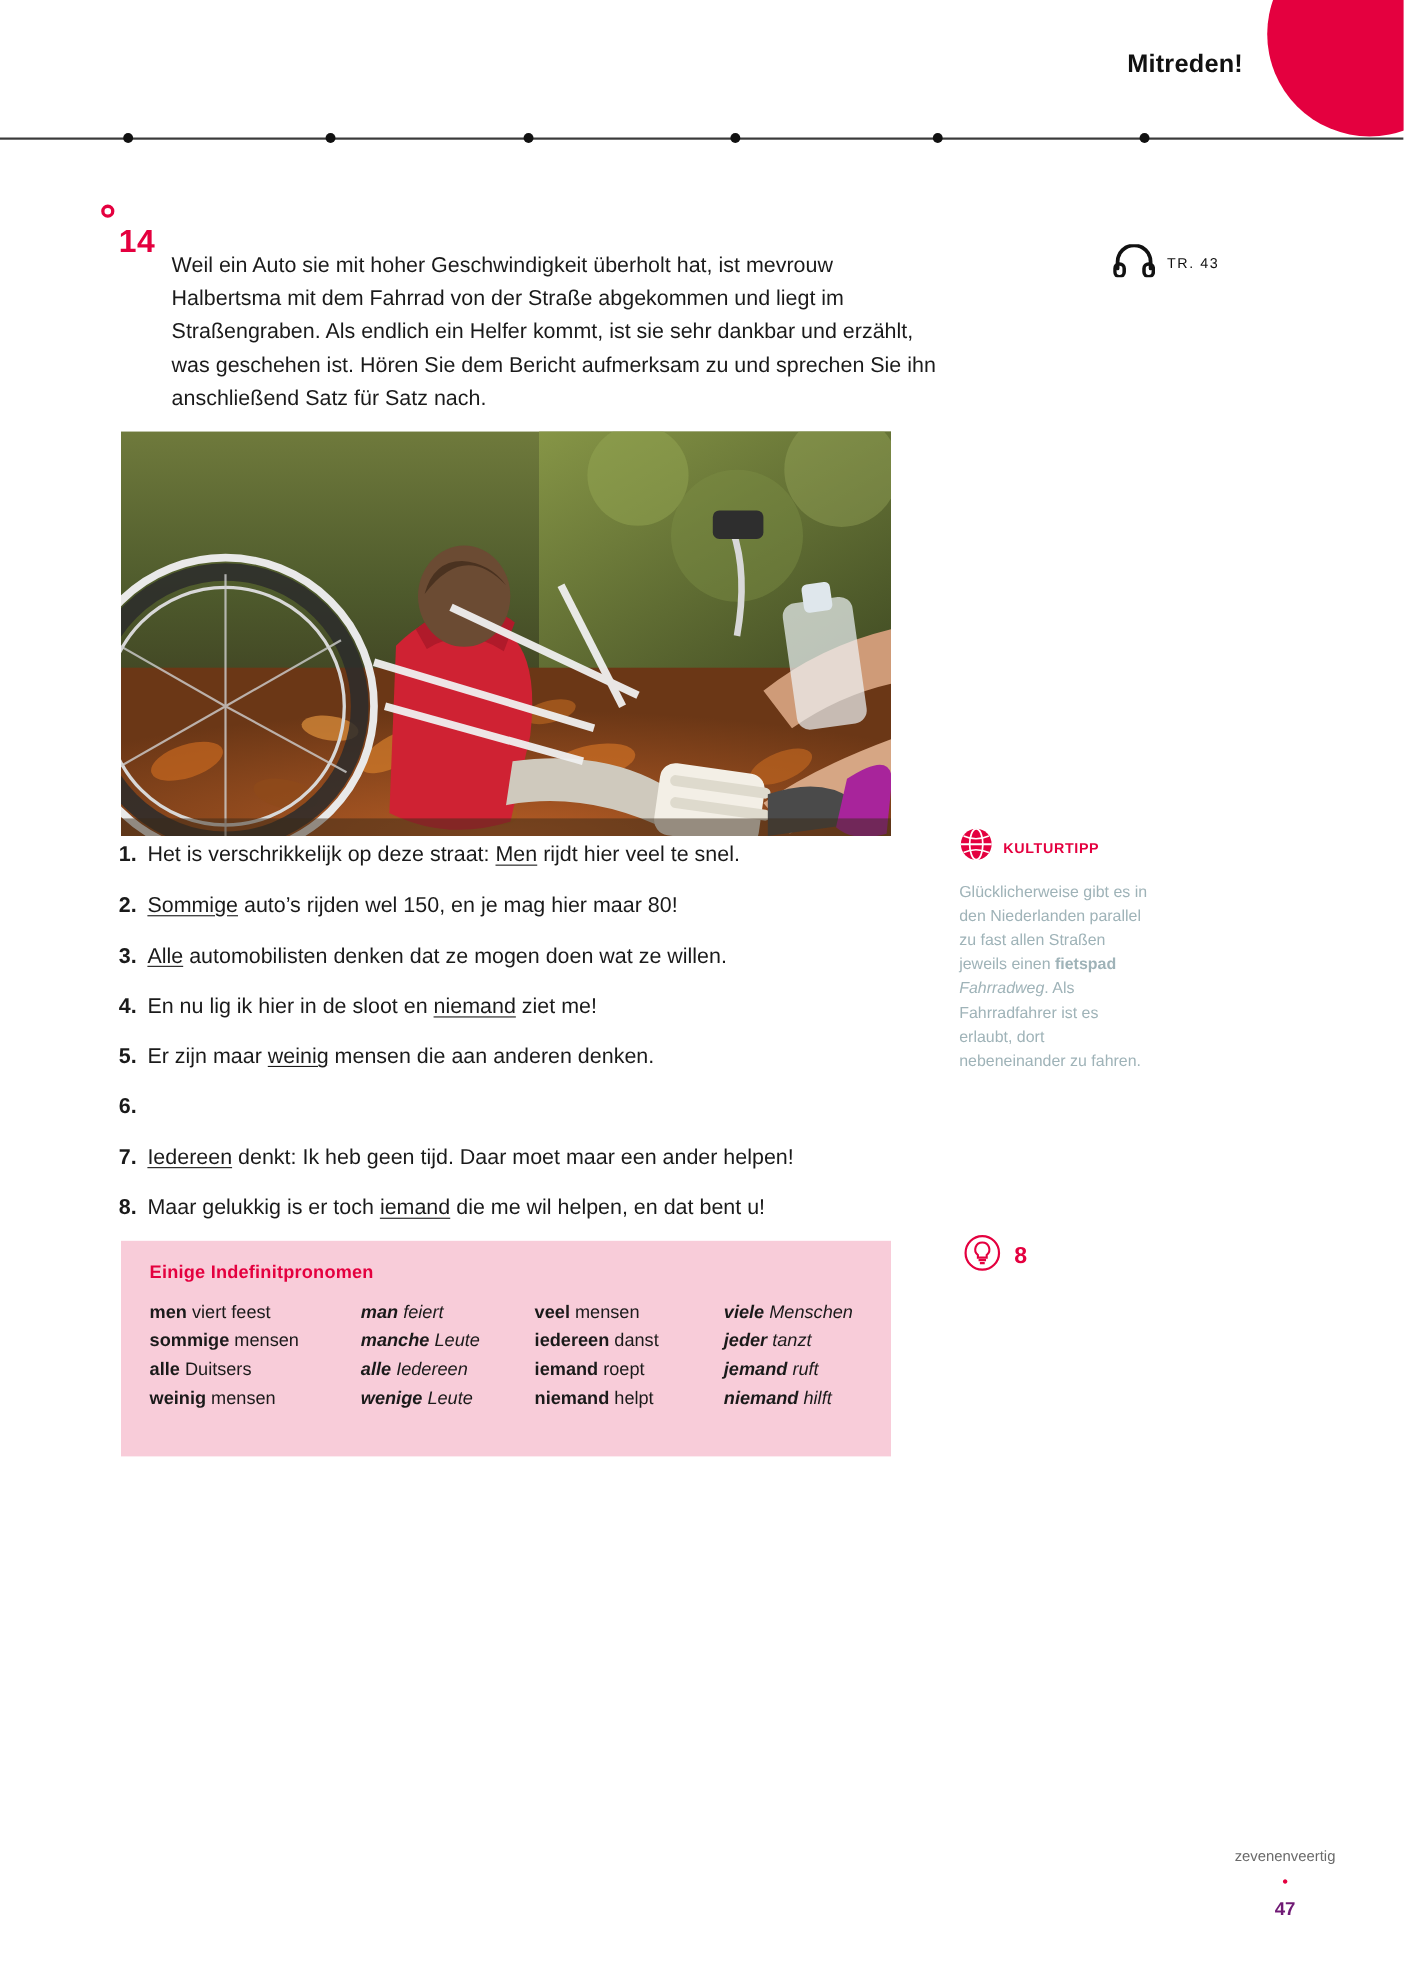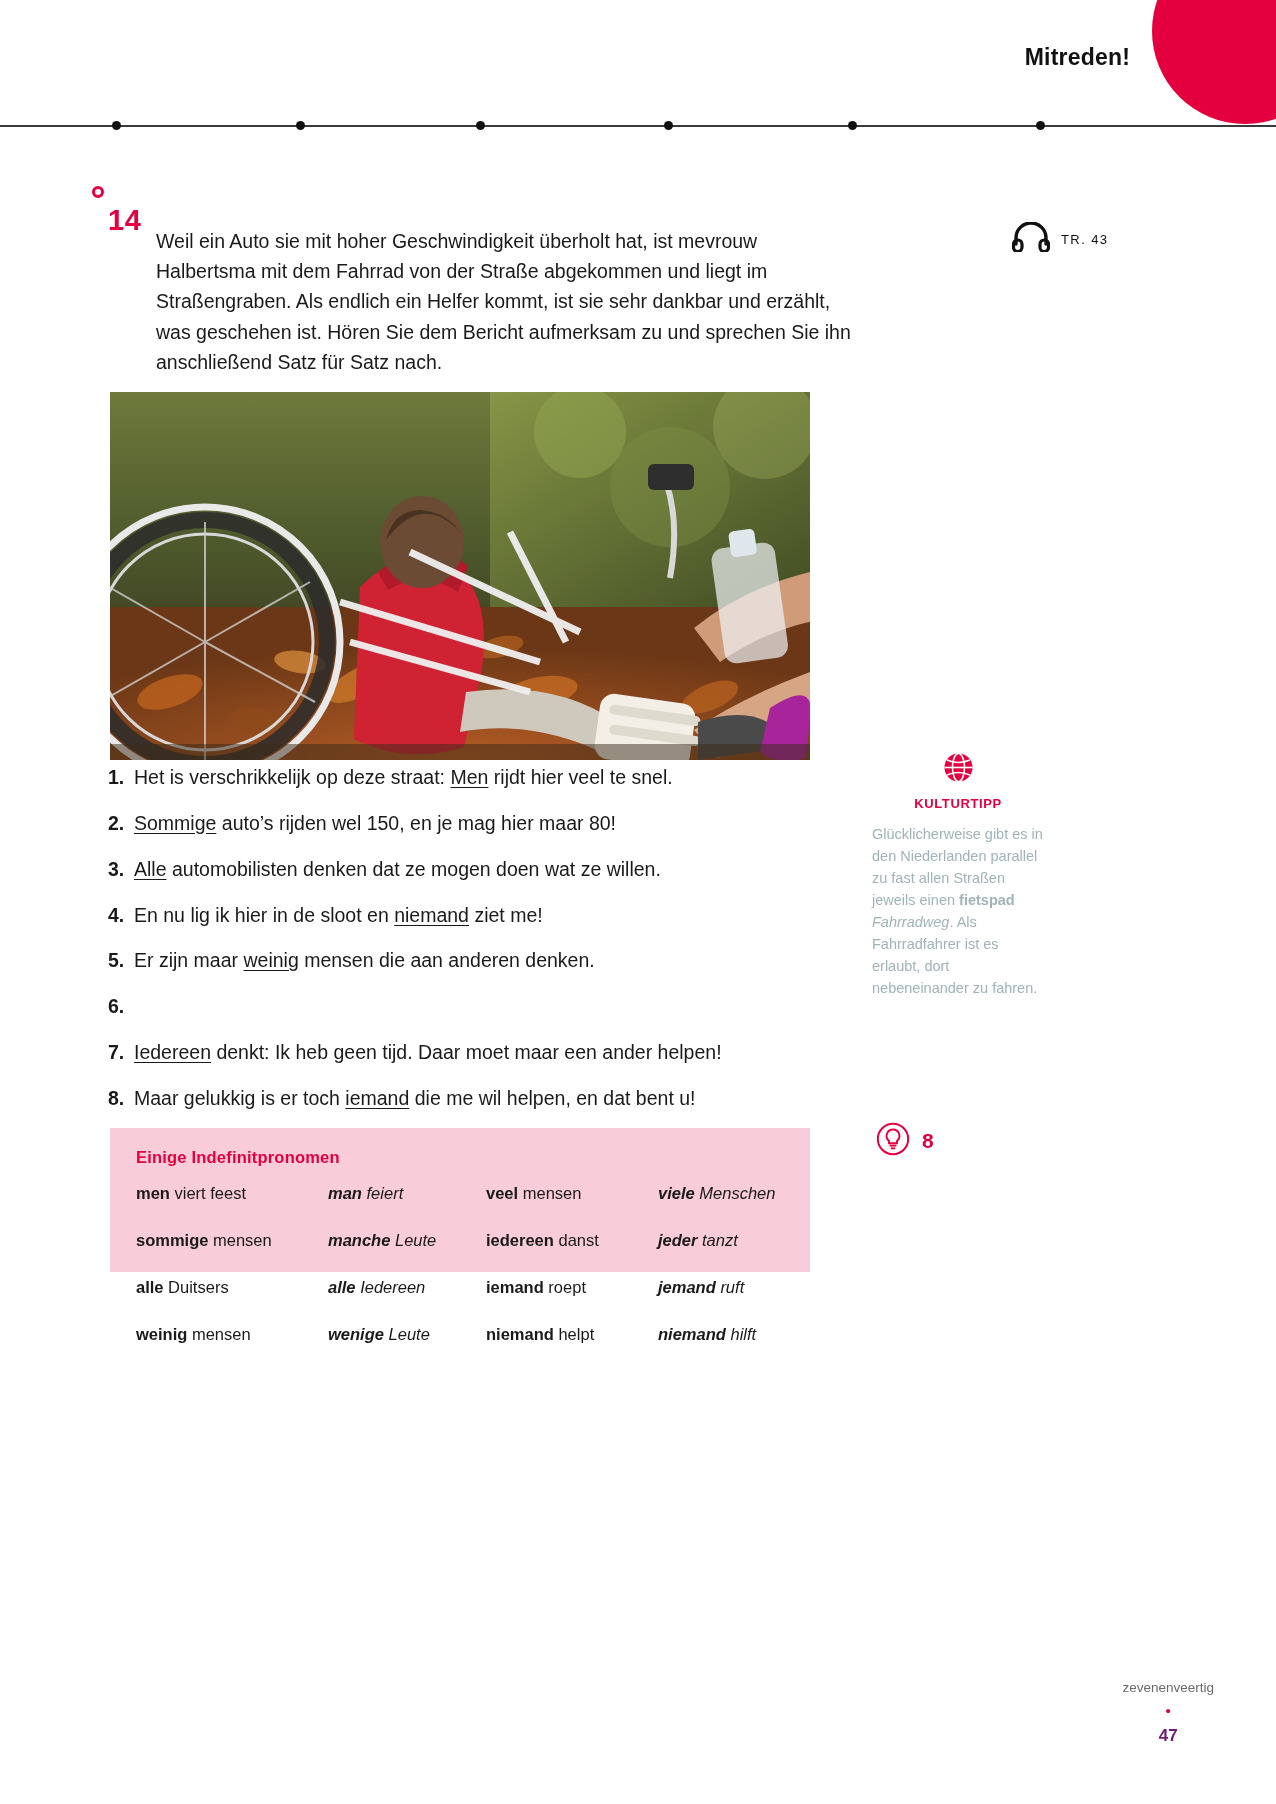--- a/index.html
+++ b/index.html
@@ -66,38 +66,38 @@
   .sentence-row{
     display:flex; align-items:baseline;
     font-size:19.5px; line-height:1.3; margin-bottom:20.5px;
   }
   .s-num{ font-weight:bold; min-width:26px; flex:none; }
   .s-text u{ text-decoration:underline; text-underline-offset:3px; }
 
   
   .grammar-box{
     position:absolute; left:110px; top:1128px;
-    width:700px; height:144px; background:#f8ccd9;
+    width:700px; height:196px; background:#f8ccd9;
   }
   .grammar-title{
     position:absolute; left:26px; top:20px;
     font-size:16.5px; font-weight:bold; color:#e4003f; letter-spacing:.2px;
   }
   .grammar-grid{
     position:absolute; left:26px; top:56px; right:20px;
     display:grid; grid-template-columns:192px 158px 172px auto;
-    row-gap:28px; font-size:16.5px; color:#1a1a1a;
+    row-gap:7px; font-size:16.5px; color:#1a1a1a;
   }
   .g-nl b{ font-weight:bold; }
   .g-de b{ font-weight:bold; font-style:italic; }
   .g-de i{ font-style:italic; }
 
   
   .kultur{ position:absolute; left:872px; top:752px; width:172px; }
-  .kultur-head{ display:flex; align-items:center; gap:9px;flex-direction:column; }
+  .kultur-head{ display:flex; align-items:center; gap:9px; }
   .kultur-label{
     font-size:13px; font-weight:bold; color:#e4003f; letter-spacing:.6px;
   }
   .kultur-body{
     margin-top:12px; font-size:14.5px; line-height:1.52; color:#9fb3b8;
   }
   .kultur-body b{ font-weight:bold; }
   .kultur-body i{ font-style:italic; }
 
   

